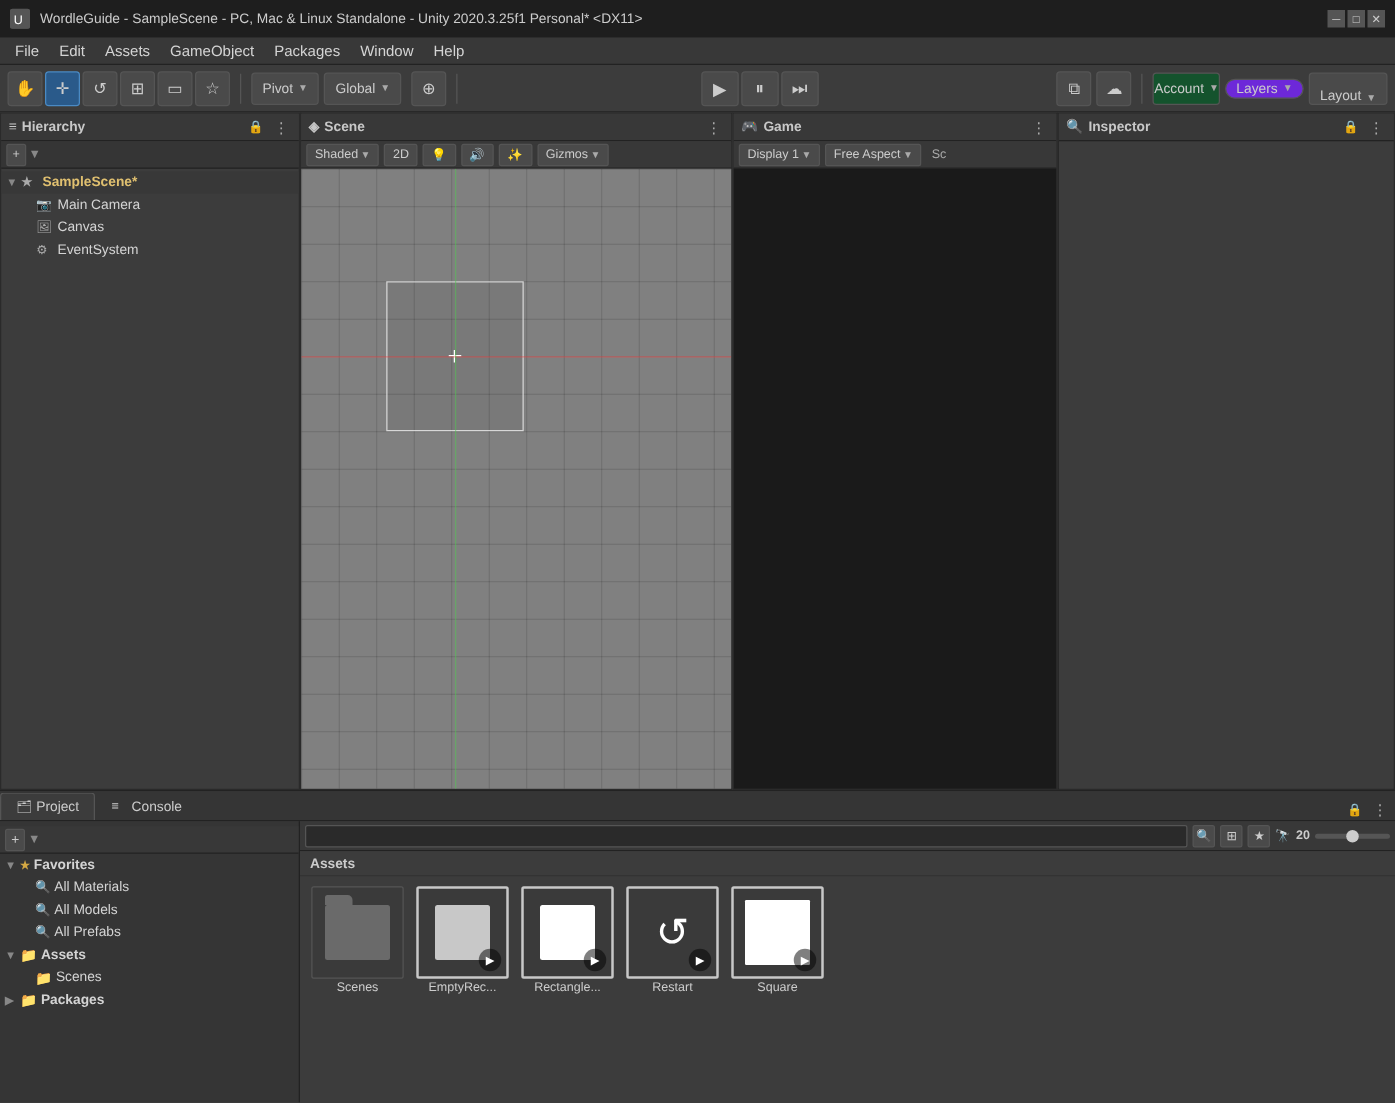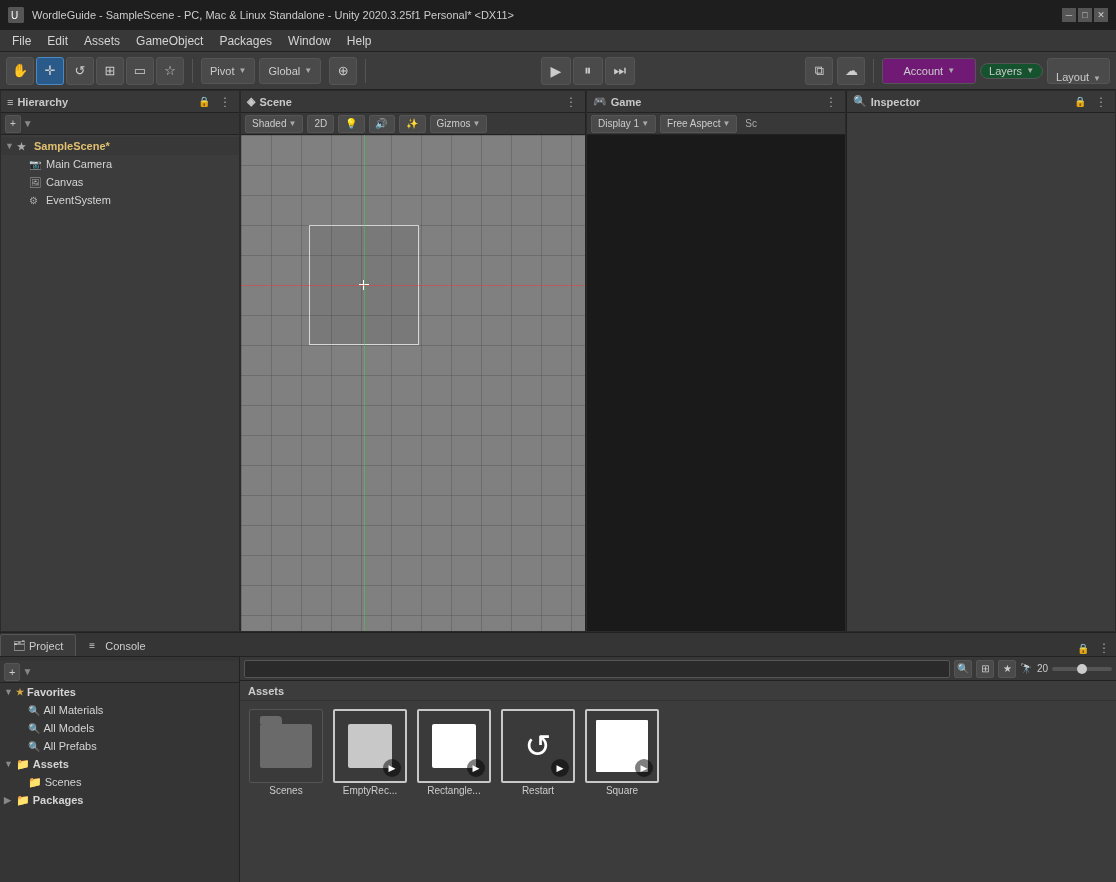--- a/index.html
+++ b/index.html
@@ -116,32 +116,32 @@
       background: #4a4a4a;
       border: 1px solid #555;
       border-radius: 3px;
       color: #ccc;
       font-size: 14px;
       cursor: pointer;
       display: flex; align-items: center; justify-content: center;
     }
     .account-btn {
       height: 26px;
-      background: #701a75;
+      background: #14532d;
       border: 1px solid #555;
       border-radius: 3px;
       color: #ccc;
       font-size: 11px;
-      padding: 0 20px;
+      padding: 0 0;
       cursor: pointer;
       display: flex; align-items: center; gap: 4px;
     }
     .layers-btn {
       height: 16px;
-      background: #14532d;
+      background: #6d28d9;
       border: 1px solid #555;
       border-radius: 13px;
       color: #ccc;
       font-size: 11px;
       padding: 0 8px;
       cursor: pointer;
       display: flex; align-items: center; gap: 4px;
     }
     .layout-btn {
       height: 26px;
@@ -863,21 +863,21 @@
         </div>
       </div>
 
       <div class="project-main">
         <div class="project-search-bar">
           <input class="proj-search-input" type="text" style="">
           <button class="proj-search-btn">🔍</button>
           <button class="proj-search-btn">⊞</button>
           <button class="proj-search-btn">★</button>
           <span style="font-size:10px;color:#aaa;">🔭</span>
-          <span style="font-size:10px;color:#ccc;">20</span>
+          <span style="font-size:10px;color:#ccc;font-weight:bold;">20</span>
 
           <div class="zoom-slider">
             <div class="slider-track">
               <div class="slider-thumb"></div>
             </div>
           </div>
         </div>
         <div class="assets-label">Assets</div>
         <div class="assets-grid">
 

